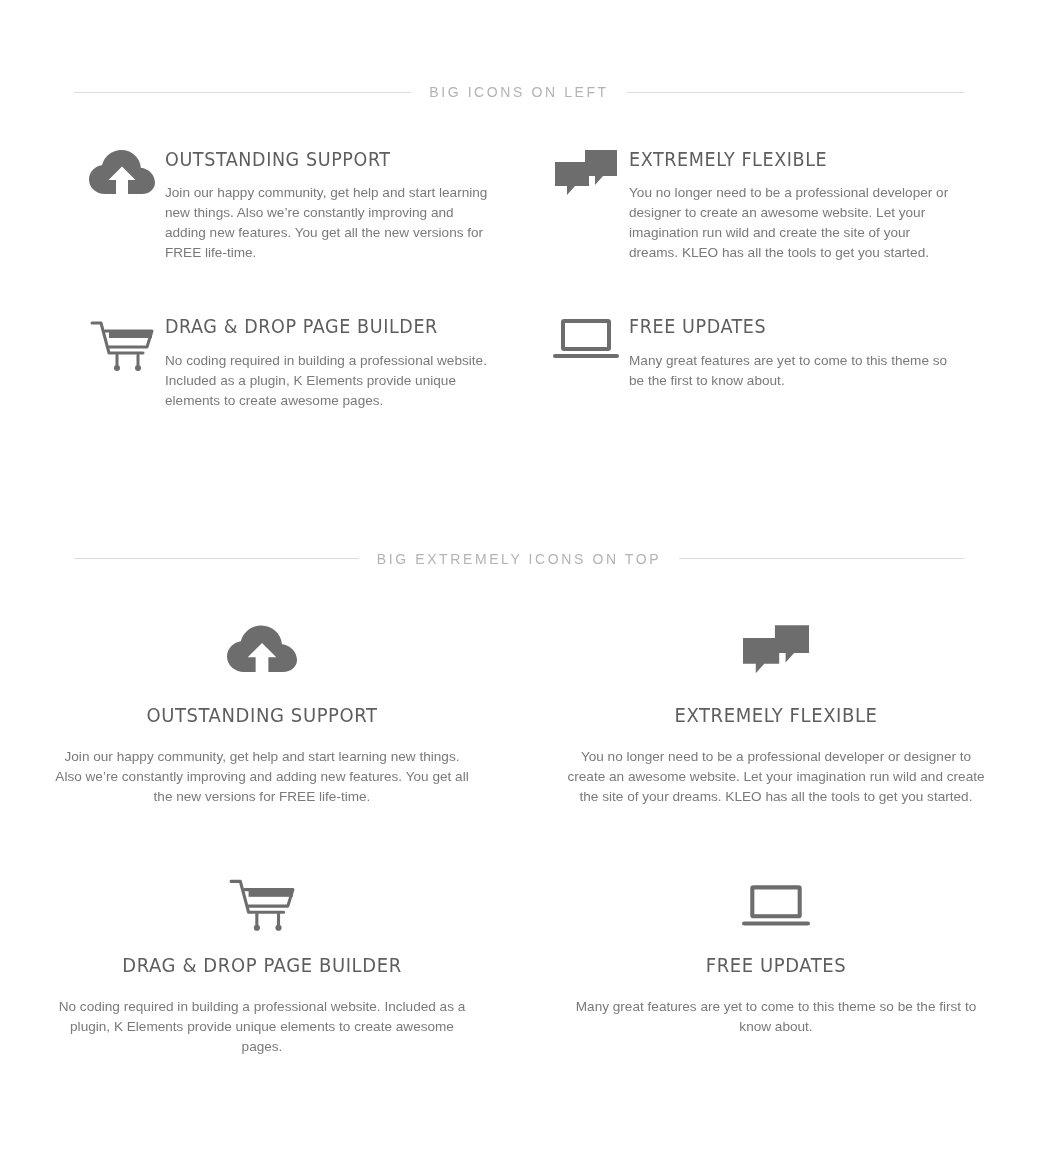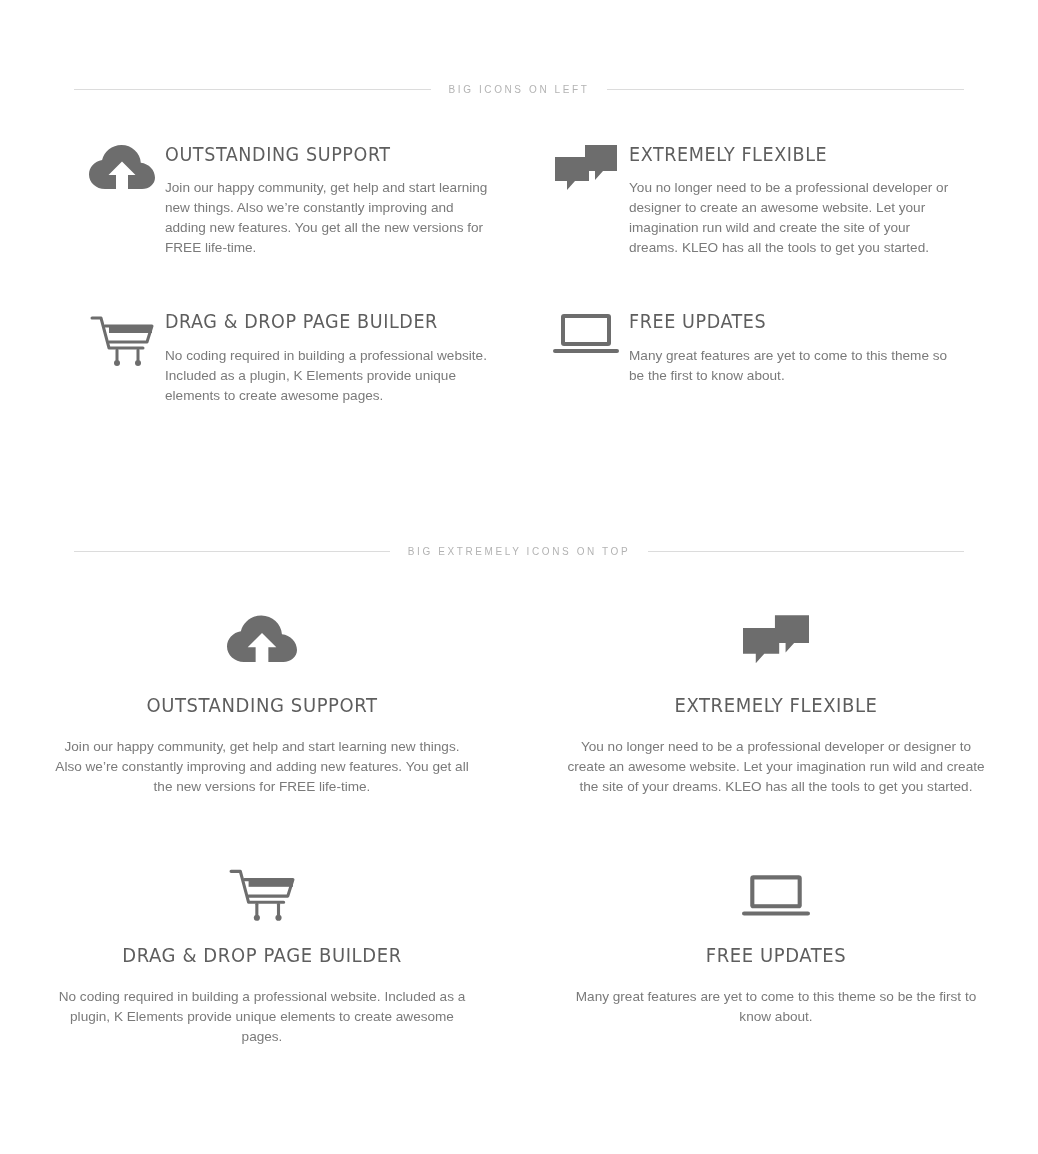--- a/index.html
+++ b/index.html
@@ -29,21 +29,21 @@
     gap: 18px;
     width: 890px;
     margin: 0 auto;
   }
   .divider .rule {
     height: 1px;
     background: #dcdcdc;
     flex: 1 1 auto;
   }
   .divider .divider-text {
-    font-size: 10px;
+    font-size: 14px;
     letter-spacing: 2.6px;
     color: #b3b3b3;
     white-space: nowrap;
     font-family: "Liberation Sans", sans-serif;
   }
 
   .section-one { padding-top: 84px; }
   .section-two { padding-top: 100px; }
 
   

